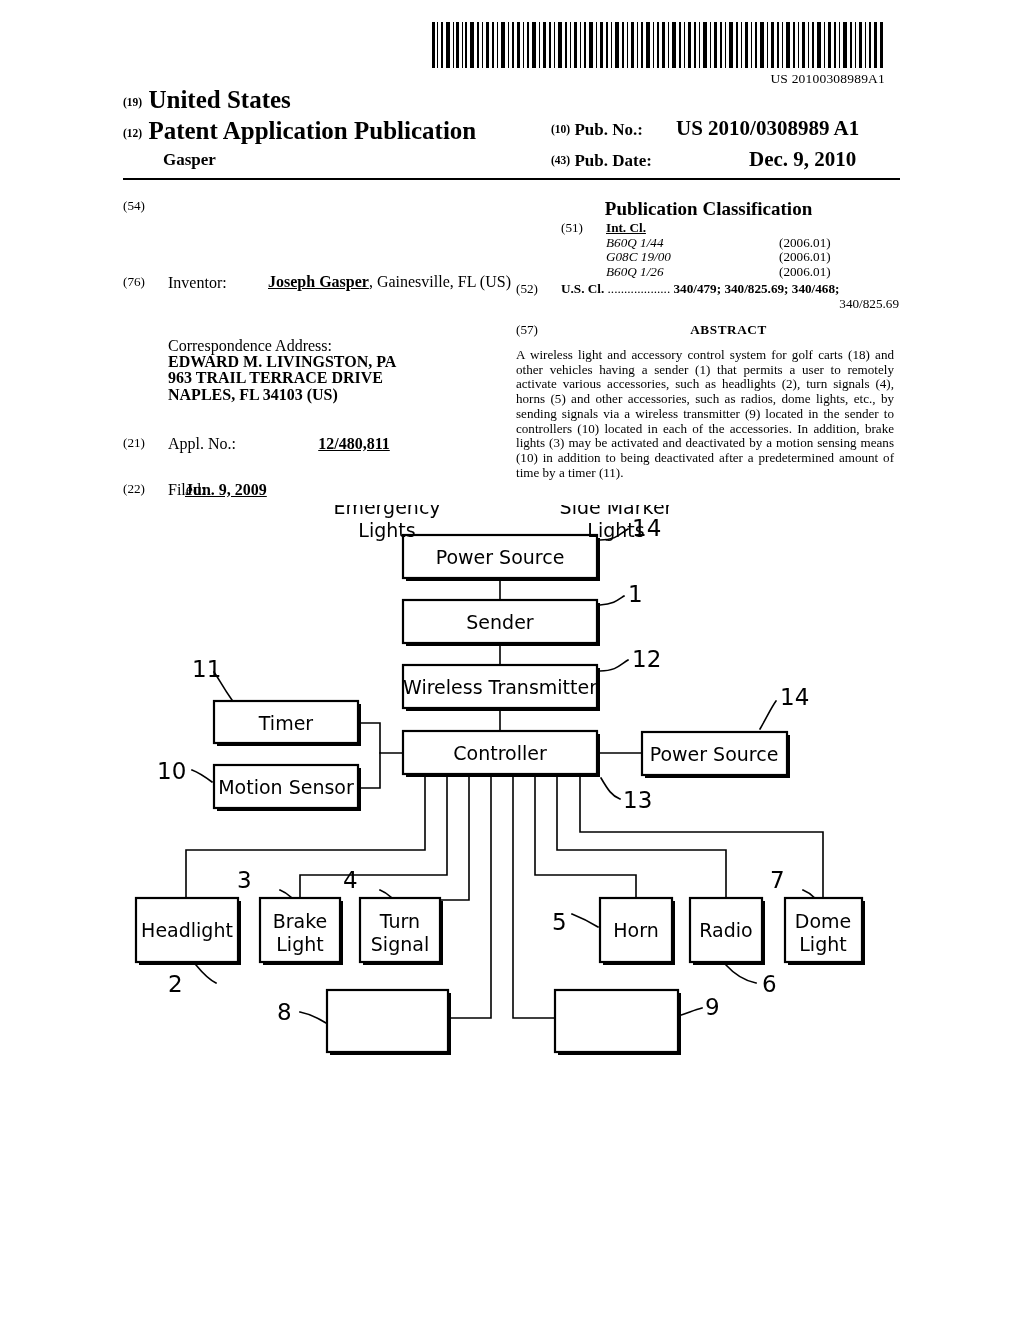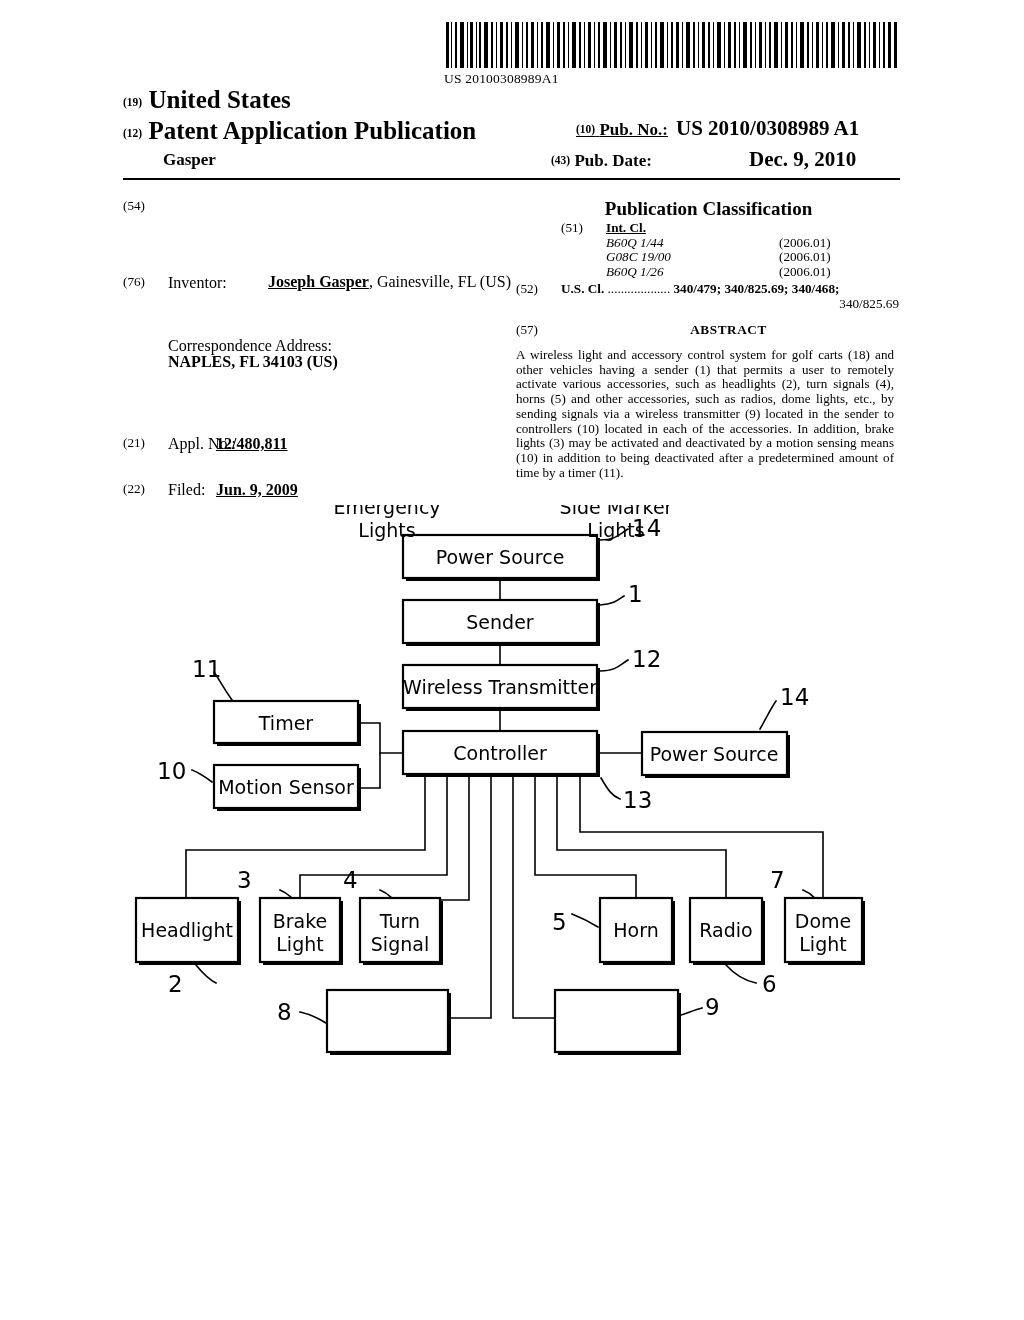--- a/index.html
+++ b/index.html
@@ -12,24 +12,24 @@
     height: 1320px;
     position: relative;
     font-family: "Liberation Serif", serif;
     color: #000000;
     overflow: hidden;
   }
 
   
   #barcode-area {
     position: absolute;
-    left: 444px;
+    left: 430px;
     top: 22px;
     width: 455px;
-    text-align: left;
+    text-align: right;
   }
   #barcode-bars {
     height: 46px;
     width: 455px;
     display: block;
   }
   #barcode-number {
     font-family: "Liberation Serif", serif;
     font-size: 13.5px;
     letter-spacing: 0.2px;
@@ -64,26 +64,25 @@
   #line-author {
     position: absolute;
     left: 163px;
     top: 150px;
     font-weight: bold;
     font-size: 17px;
     white-space: nowrap;
   }
   #pub-no-row {
     position: absolute;
-    left: 576px;
+    left: 551px;
     top: 120px;
     font-weight: bold;
     font-size: 17px;
     white-space: nowrap;
-    text-decoration: underline;
   }
   #pub-no-value {
     position: absolute;
     left: 676px;
     top: 116px;
     font-weight: bold;
     font-size: 21px;
     white-space: nowrap;
   }
   #pub-date-row {
@@ -119,21 +118,21 @@
     left: 0;
     top: 0;
     font-size: 13.2px;
   }
   .flabel {
     position: absolute;
     left: 45px;
     top: 0;
   }
   .fval {
-    margin-left: 93px;
+    margin-left: 62px;
   }
   .b { font-weight: bold; text-decoration: underline; }
 
   #title-54 {
     position: absolute;
     left: 123px;
     top: 198px;
     width: 400px;
   }
   #title-54 .fnum { left: 0; top: 0; }
@@ -165,20 +164,21 @@
     width: 340px;
     line-height: 16.2px;
   }
   #corr-addr .addr-b { font-weight: bold; }
 
   #appl-21 {
     position: absolute;
     left: 123px;
     top: 435px;
     width: 400px;
+    text-align: center;
   }
   #filed-22 {
     position: absolute;
     left: 123px;
     top: 481px;
     width: 400px;
   }
   #pubclass-heading {
     position: absolute;
     left: 516px;
@@ -389,20 +389,22 @@
 </div>
 
 <div id="inventor-76" class="field">
   <span class="fnum">(76)</span>
   <span class="flabel">Inventor:</span>
   <div class="fval"><span class="b">Joseph Gasper</span><span>, Gainesville, FL (US)</span></div>
 </div>
 
 <div id="corr-addr">
   <div>Correspondence Address:</div>
+  <div class="addr-b">EDWARD M. LIVINGSTON, PA</div>
+  <div class="addr-b">963 TRAIL TERRACE DRIVE</div>
   <div class="addr-b">NAPLES, FL 34103 (US)</div>
 </div>
 
 <div id="appl-21" class="field">
   <span class="fnum">(21)</span>
   <span class="flabel">Appl. No.:</span>
   <div class="fval b">12/480,811</div>
 </div>
 
 <div id="filed-22" class="field">

